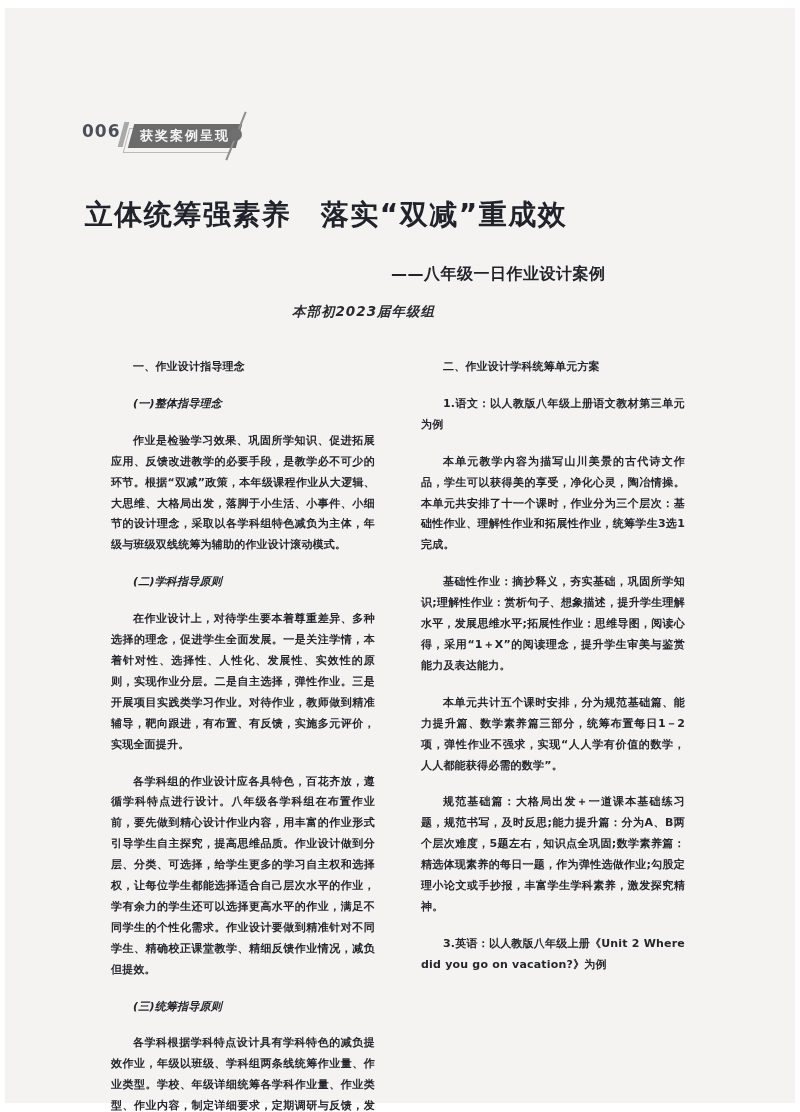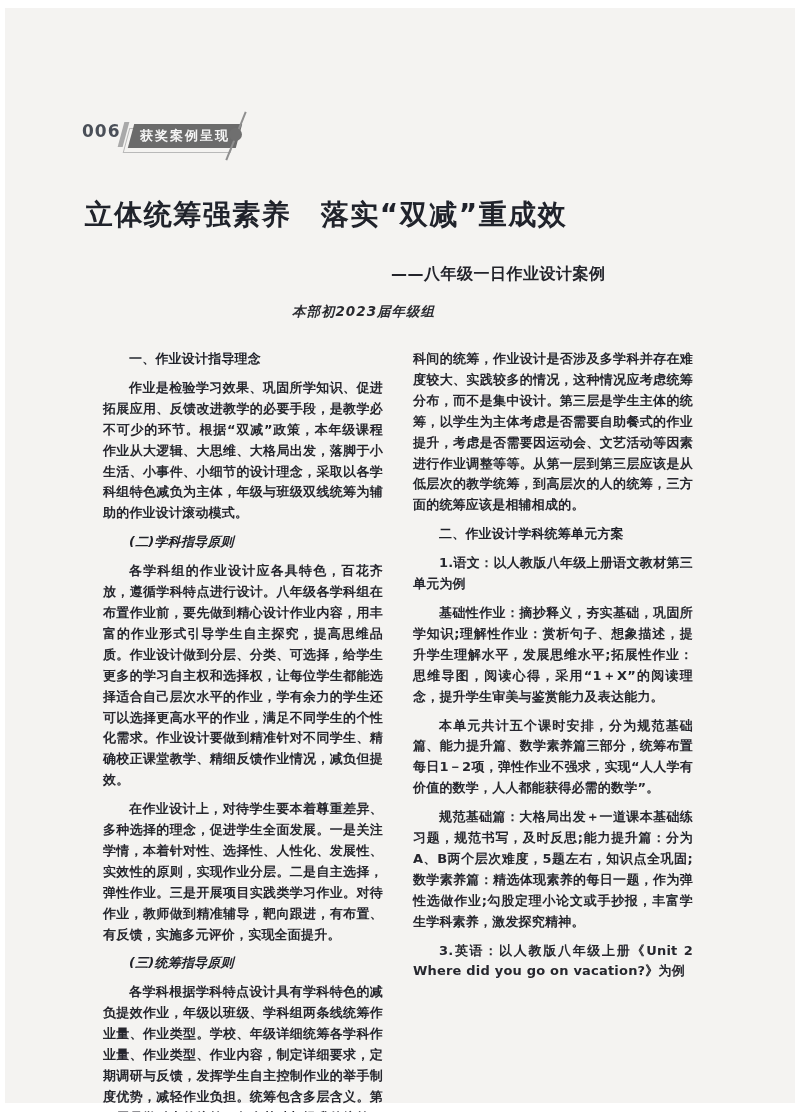--- a/index.html
+++ b/index.html
@@ -70,22 +70,22 @@
     font-size: 13.5px; font-style: italic; font-weight: 600;
     color: #2a2b30; letter-spacing: 1px;
   }
   
   .col {
     position: absolute; top: 341px; width: 296px;
   }
   .col-left  { left: 95px; }
   .col-right { left: 405px; }
   .col p {
-    margin: 8px;
-    font-size: 13px; line-height: 20.9px;
+    margin: 16px;
+    font-size: 11px; line-height: 20.9px;
     text-align: justify;
     color: #26272e; font-weight: 600;
     letter-spacing: 0.2px;
   }
   .col p.h1 { font-weight: 800; text-indent: 2em; color: #1f2129; }
   .col p.h2 { font-weight: 700; font-style: italic; text-indent: 2em; color: #22232a; }
   .col p.para { text-indent: 2em; }
   .col p.para-cont { text-indent: 0; }
 </style>
 </head>
@@ -103,29 +103,30 @@
   <span class="badge-tail-line"></span>
   <span class="badge-dot"></span>
 </header>
 
 <h1 class="title">立体统筹强素养　落实“双减”重成效</h1>
 <div class="subtitle">——八年级一日作业设计案例</div>
 <div class="author">本部初2023届年级组</div>
 
 <section class="col col-left">
   <p class="h1">一、作业设计指导理念</p>
+  <p class="h2">(一)整体指导理念</p>
   <p class="para">作业是检验学习效果、巩固所学知识、促进拓展应用、反馈改进教学的必要手段，是教学必不可少的环节。根据“双减”政策，本年级课程作业从大逻辑、大思维、大格局出发，落脚于小生活、小事件、小细节的设计理念，采取以各学科组特色减负为主体，年级与班级双线统筹为辅助的作业设计滚动模式。</p>
   <p class="h2">(二)学科指导原则</p>
+  <p class="para">在作业设计上，对待学生要本着尊重差异、多种选择的理念，促进学生全面发展。一是关注学情，本着针对性、选择性、人性化、发展性、实效性的原则，实现作业分层。二是自主选择，弹性作业。三是开展项目实践类学习作业。对待作业，教师做到精准辅导，靶向跟进，有布置、有反馈，实施多元评价，实现全面提升。</p>
   <p class="para">各学科组的作业设计应各具特色，百花齐放，遵循学科特点进行设计。八年级各学科组在布置作业前，要先做到精心设计作业内容，用丰富的作业形式引导学生自主探究，提高思维品质。作业设计做到分层、分类、可选择，给学生更多的学习自主权和选择权，让每位学生都能选择适合自己层次水平的作业，学有余力的学生还可以选择更高水平的作业，满足不同学生的个性化需求。作业设计要做到精准针对不同学生、精确校正课堂教学、精细反馈作业情况，减负但提效。</p>
-  <p class="para">在作业设计上，对待学生要本着尊重差异、多种选择的理念，促进学生全面发展。一是关注学情，本着针对性、选择性、人性化、发展性、实效性的原则，实现作业分层。二是自主选择，弹性作业。三是开展项目实践类学习作业。对待作业，教师做到精准辅导，靶向跟进，有布置、有反馈，实施多元评价，实现全面提升。</p>
   <p class="h2">(三)统筹指导原则</p>
   <p class="para">各学科根据学科特点设计具有学科特色的减负提效作业，年级以班级、学科组两条线统筹作业量、作业类型。学校、年级详细统筹各学科作业量、作业类型、作业内容，制定详细要求，定期调研与反馈，发挥学生自主控制作业的举手制度优势，减轻作业负担。统筹包含多层含义。第一层是学科内的统筹，包含基础与提升的统筹，常规与实践的统筹等。第二层是学</p>
 </section>
 
 <section class="col col-right">
-  <p class="para-cont">科间的统筹，作业设计是否涉及多学科并存在难度较大、实践较多的情况，这种情况应考虑统筹分布，而不是集中设计。第三层是学生主体的统筹，以学生为主体考虑是否需要自助餐式的作业提升，考虑是否需要因运动会、文艺活动等因素进行作业调整等等。从第一层到第三层应该是从低层次的教学统筹，到高层次的人的统筹，三方面的统筹应该是相辅相成的。</p>
   <p class="h1">二、作业设计学科统筹单元方案</p>
   <p class="para">1.语文：以人教版八年级上册语文教材第三单元为例</p>
+  <p class="para">本单元教学内容为描写山川美景的古代诗文作品，学生可以获得美的享受，净化心灵，陶冶情操。本单元共安排了十一个课时，作业分为三个层次：基础性作业、理解性作业和拓展性作业，统筹学生3选1完成。</p>
   <p class="para">基础性作业：摘抄释义，夯实基础，巩固所学知识;理解性作业：赏析句子、想象描述，提升学生理解水平，发展思维水平;拓展性作业：思维导图，阅读心得，采用“1＋X”的阅读理念，提升学生审美与鉴赏能力及表达能力。</p>
   <p class="para">本单元共计五个课时安排，分为规范基础篇、能力提升篇、数学素养篇三部分，统筹布置每日1－2项，弹性作业不强求，实现“人人学有价值的数学，人人都能获得必需的数学”。</p>
   <p class="para">规范基础篇：大格局出发＋一道课本基础练习题，规范书写，及时反思;能力提升篇：分为A、B两个层次难度，5题左右，知识点全巩固;数学素养篇：精选体现素养的每日一题，作为弹性选做作业;勾股定理小论文或手抄报，丰富学生学科素养，激发探究精神。</p>
   <p class="para">3.英语：以人教版八年级上册《Unit 2 Where did you go on vacation?》为例</p>
 </section>
 
 </body></html>

